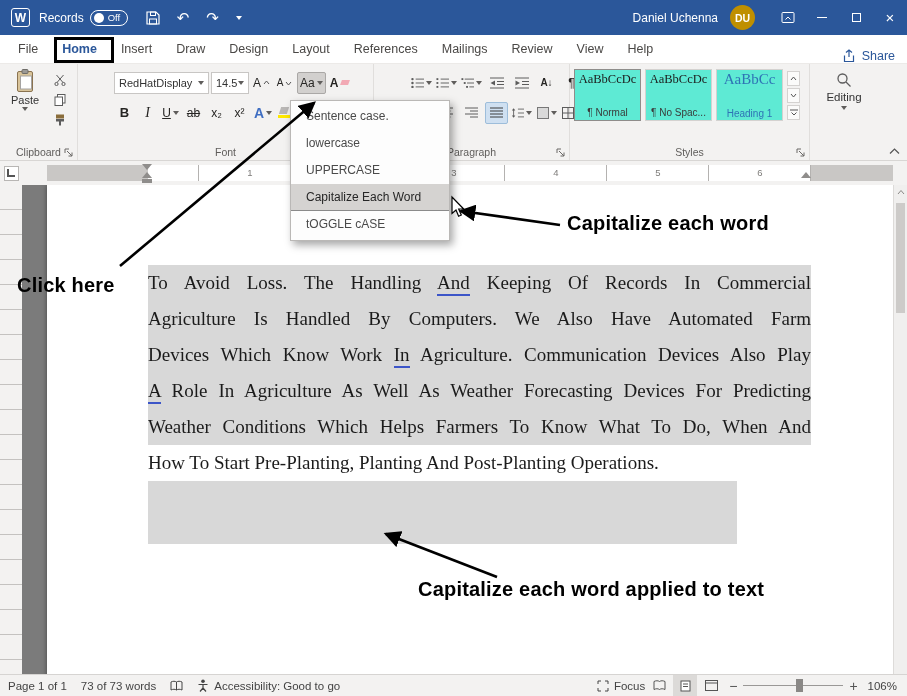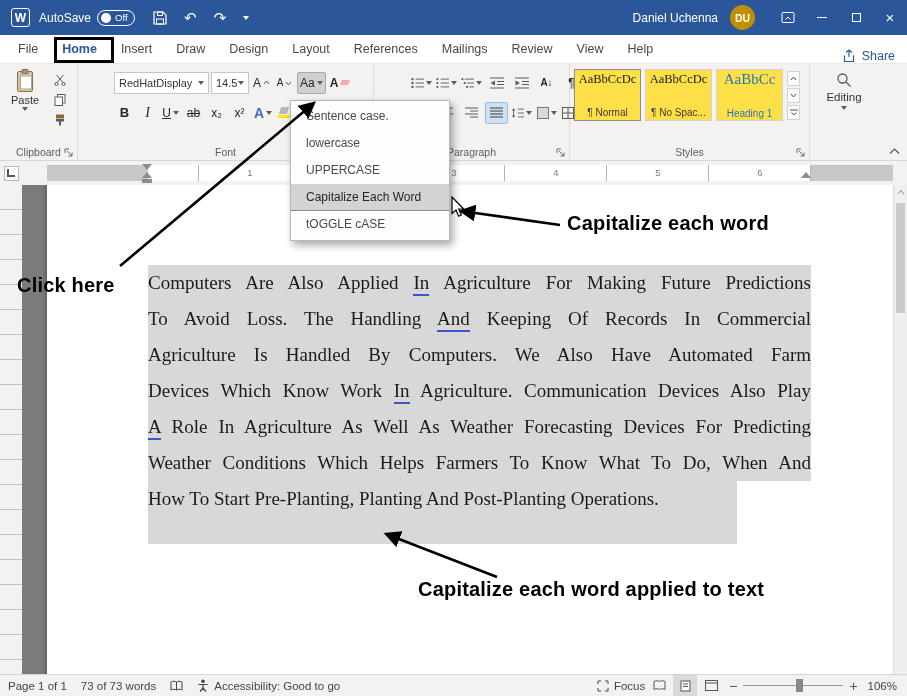--- a/index.html
+++ b/index.html
@@ -61,21 +61,21 @@
   .fx-a { color:#3f6ec2; font-weight:800; font-size:14px; }
   .hl-ic { width:13px; height:11px; display:inline-block; position:relative; }
   .hl-ic::before { content:''; position:absolute; left:2px; top:0; width:8px; height:7px; background:#b9b7b5; transform:skewX(-18deg); }
   .hl-ic::after { content:''; position:absolute; left:0; bottom:0; width:13px; height:3.5px; background:#ffe900; }
   .fc { font-weight:700; font-size:12px; border-bottom:3.5px solid #c00000; line-height:1; padding-bottom:1px; }
   .eraser { width:8px; height:5px; background:#f2a9b4; transform:skewX(-20deg); display:inline-block; margin-left:1px; }
   .g-para { width:196px; }
   .g-para .rbtn { min-width:23px; padding:0 1px; }
   .g-styles { width:240px; }
   .cards { display:flex; gap:4px; }
-  .card { width:67px; height:52px; background:#fde047; border:1px solid #d4d2d0; display:flex; flex-direction:column; align-items:center; justify-content:center; gap:20px; }
+  .card { width:67px; height:52px; background:#5eead4; border:1px solid #d4d2d0; display:flex; flex-direction:column; align-items:center; justify-content:center; gap:20px; }
   .card.selected { border:1.5px solid #8f8d8b; }
   .card .preview { font-family:"Liberation Serif",serif; font-size:12.5px; color:#1c1c1c; white-space:nowrap; }
   .card .name { font-size:10px; color:#3a3a3a; white-space:nowrap; }
   .card.h1 .preview { font-size:15px; color:var(--heading_style,#2E74B5); }
   .card.h1 .name { color:var(--heading_style,#2E74B5); }
   .styles-strip { display:flex; flex-direction:column; gap:2px; margin-left:4px; margin-top:2px; }
   .strip-btn { width:13px; height:15px; background:#fbfbfa; border:1px solid #d4d2d0; display:flex; align-items:center; justify-content:center; font-size:8px; color:#555; }
   .g-edit { width:68px; display:flex; flex-direction:column; align-items:center; justify-content:flex-start; gap:3px; padding-top:8px; font-size:11.5px; color:#333; border-right:none; }
   .ribbon-collapse { position:absolute; right:7px; bottom:5px; }
 
@@ -138,21 +138,21 @@
 </style>
 </head>
 <body>
 <div class="app">
 
 <div class="titlebar">
   <div class="app-icon">
         <span>W</span>
       </div>
   <div class="autosave">
-    <span>AutoSave</span>
+    <span>Records</span>
     <span class="toggle">
       <span class="knob"></span>
       <span class="toggle-text">Off</span>
     </span>
   </div>
   <div class="qat">
     <span class="qat-btn">
       <svg class="ic" width="14" height="14" viewBox="0 0 14 14">
             <path d="M1 1 h9 l3 3 v9 h-12 z" fill="none" stroke="#fff" stroke-width="1.2"></path>
             <rect x="3.5" y="8" width="7" height="5" fill="none" stroke="#fff"></rect>
@@ -522,21 +522,20 @@
   </div>
   <div class="corner">
     <span class="tabsel"></span>
   </div>
   <div class="vruler"></div>
 
   <div class="canvas">
     <div class="page">
       <div class="sel-tail"></div>
       <div class="doc-text">
-            <div class="doc-line just sel"><span>Computers Are Also Applied </span><span class="grammar">In</span><span> Agriculture For Making Future Predictions</span></div>
             <div class="doc-line just sel"><span>To Avoid Loss. The Handling </span><span class="grammar">And</span><span> Keeping Of Records In Commercial</span></div>
             <div class="doc-line just sel"><span>Agriculture Is Handled By Computers. We Also Have Automated Farm</span></div>
             <div class="doc-line just sel"><span>Devices Which Know Work </span><span class="grammar">In</span><span> Agriculture. Communication Devices Also Play</span></div>
             <div class="doc-line just sel"><span class="grammar">A</span><span> Role In Agriculture As Well As Weather Forecasting Devices For Predicting</span></div>
             <div class="doc-line just sel"><span>Weather Conditions Which Helps Farmers To Know What To Do, When And</span></div>
             <div class="doc-line last sel"><span>How To Start Pre-Planting, Planting And Post-Planting Operations.</span></div>
           </div>
     </div>
   </div>
 

